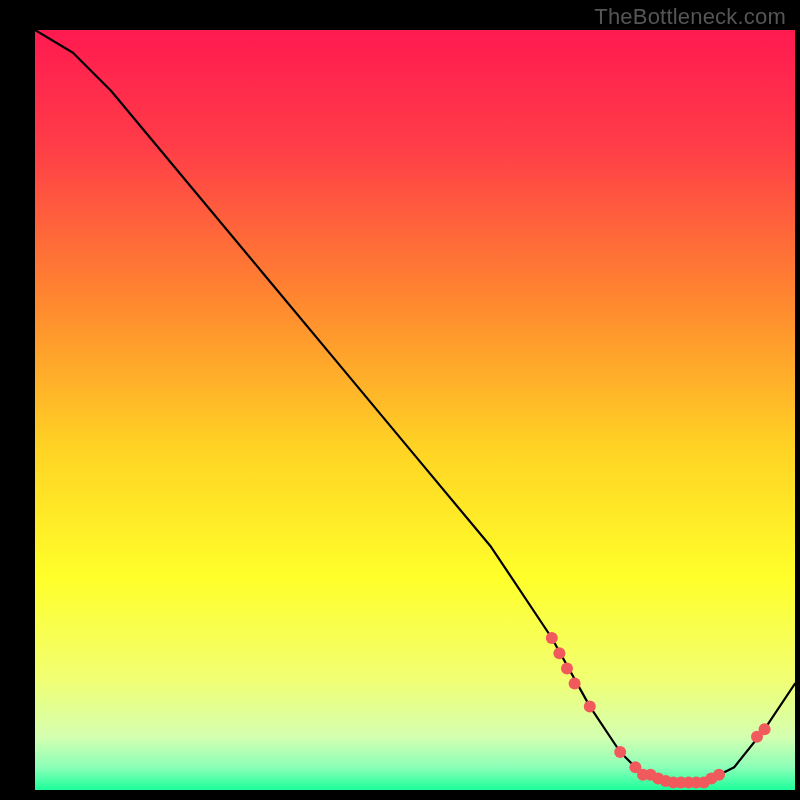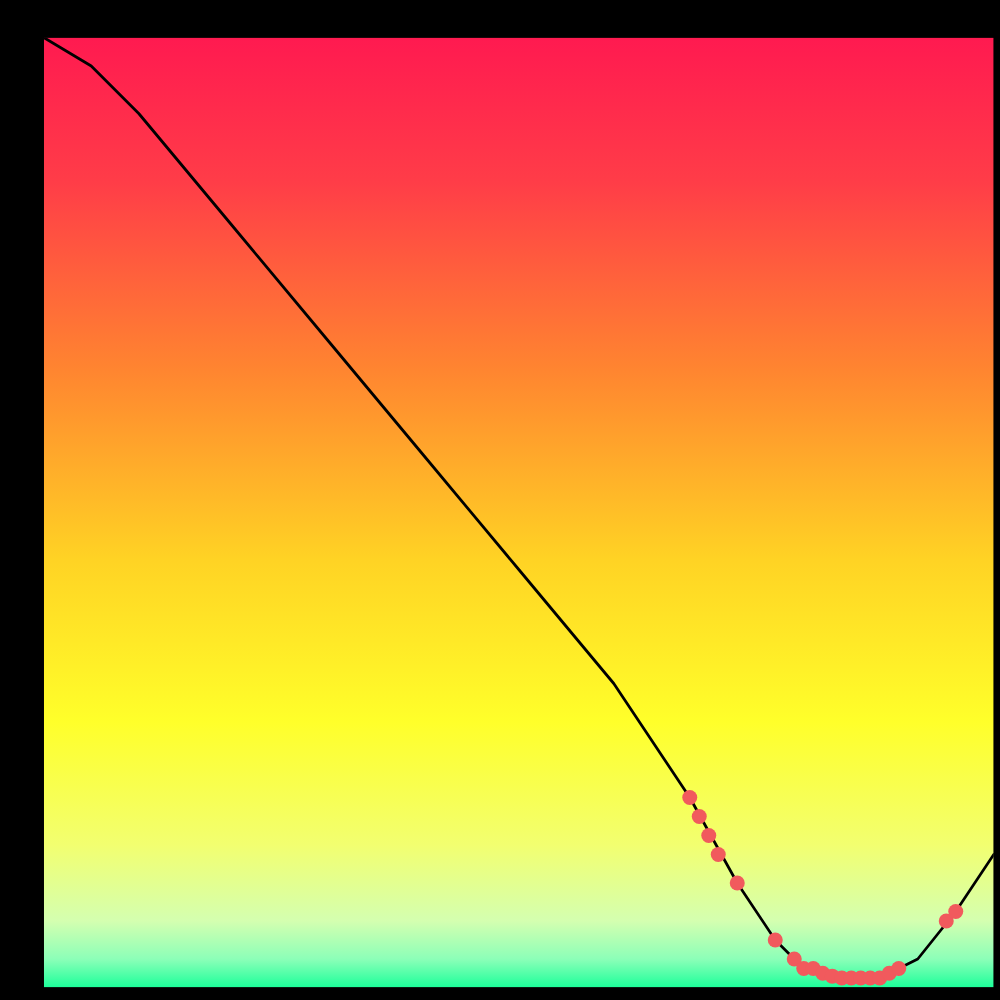--- a/index.html
+++ b/index.html
@@ -50,20 +50,21 @@
     stroke-linejoin: round;
   }
   .dot {
     fill: #f15a5d;
   }
 </style>
 </head>
 <body>
 
 <div class="container">
+  <div class="watermark">TheBottleneck.com</div>
 
   <div class="plot-area">
     <svg class="gradient" viewBox="0 0 760 760" preserveAspectRatio="none" width="760" height="760">
       <defs>
         <linearGradient id="bg-grad" x1="0" y1="0" x2="0" y2="1">
         <stop offset="0%" stop-color="#ff1a50"></stop>
             <stop offset="15%" stop-color="#ff3c48"></stop>
             <stop offset="35%" stop-color="#ff8530"></stop>
             <stop offset="55.00000000000001%" stop-color="#ffd324"></stop>
             <stop offset="72%" stop-color="#ffff2a"></stop>

